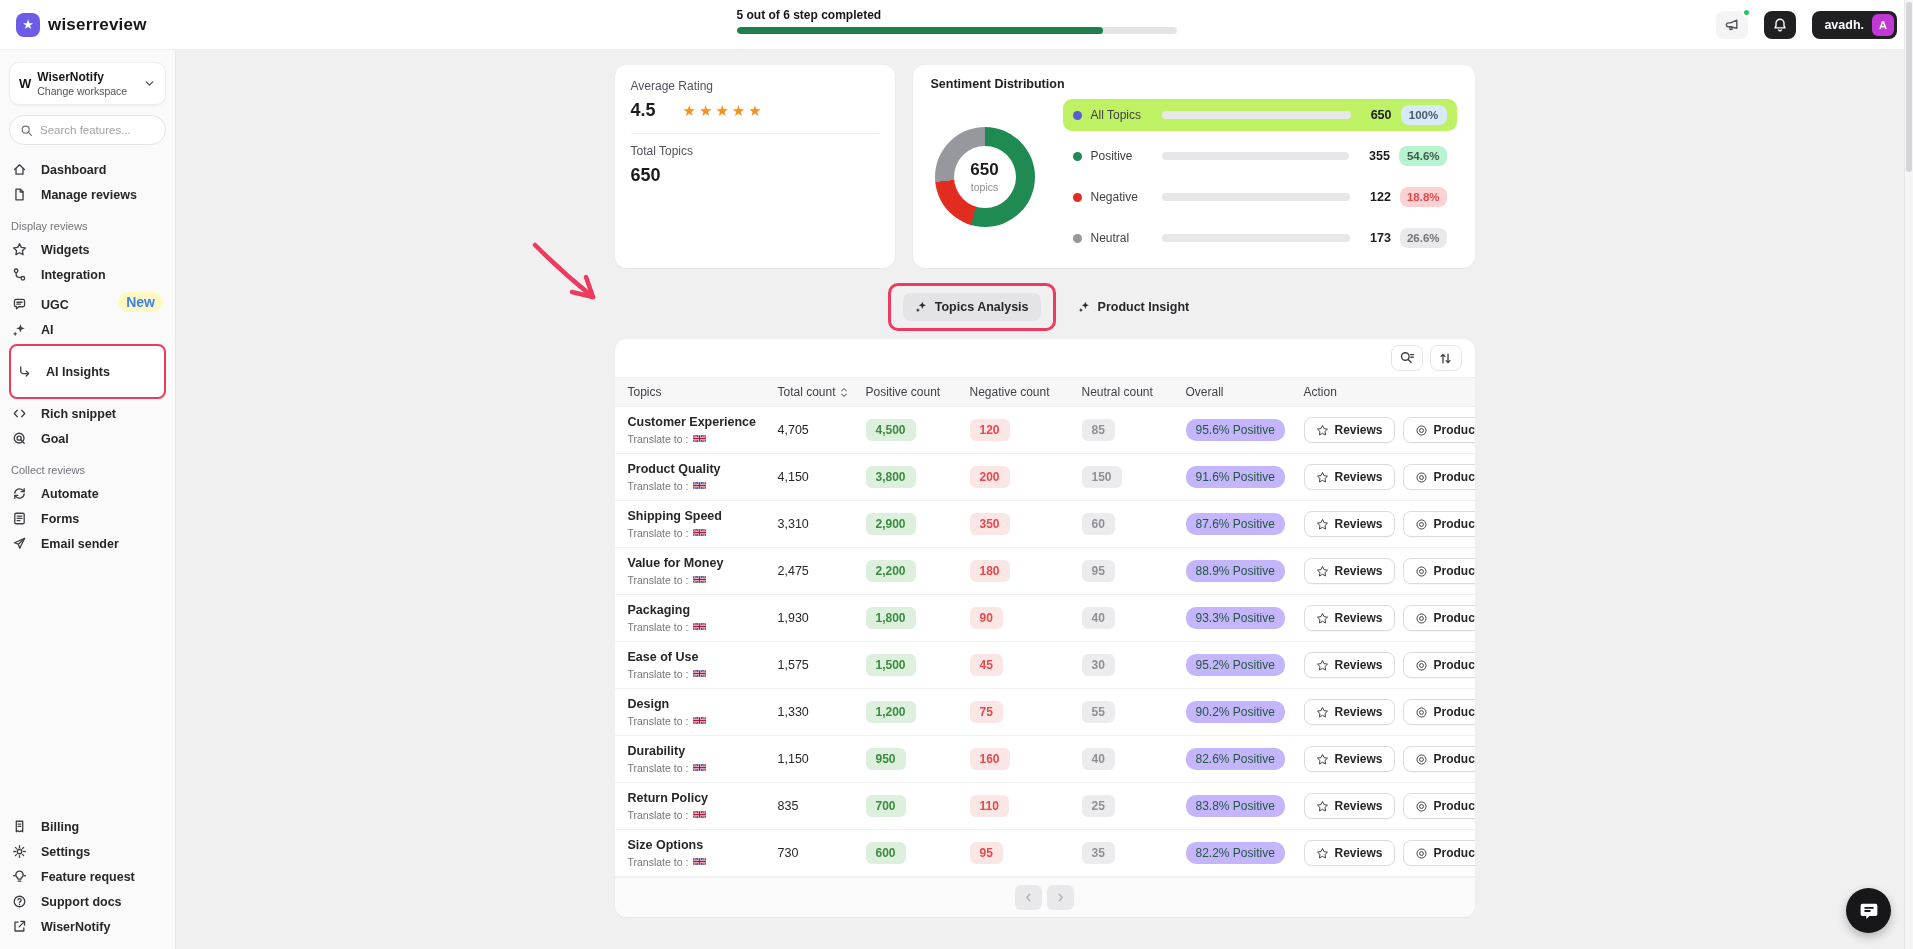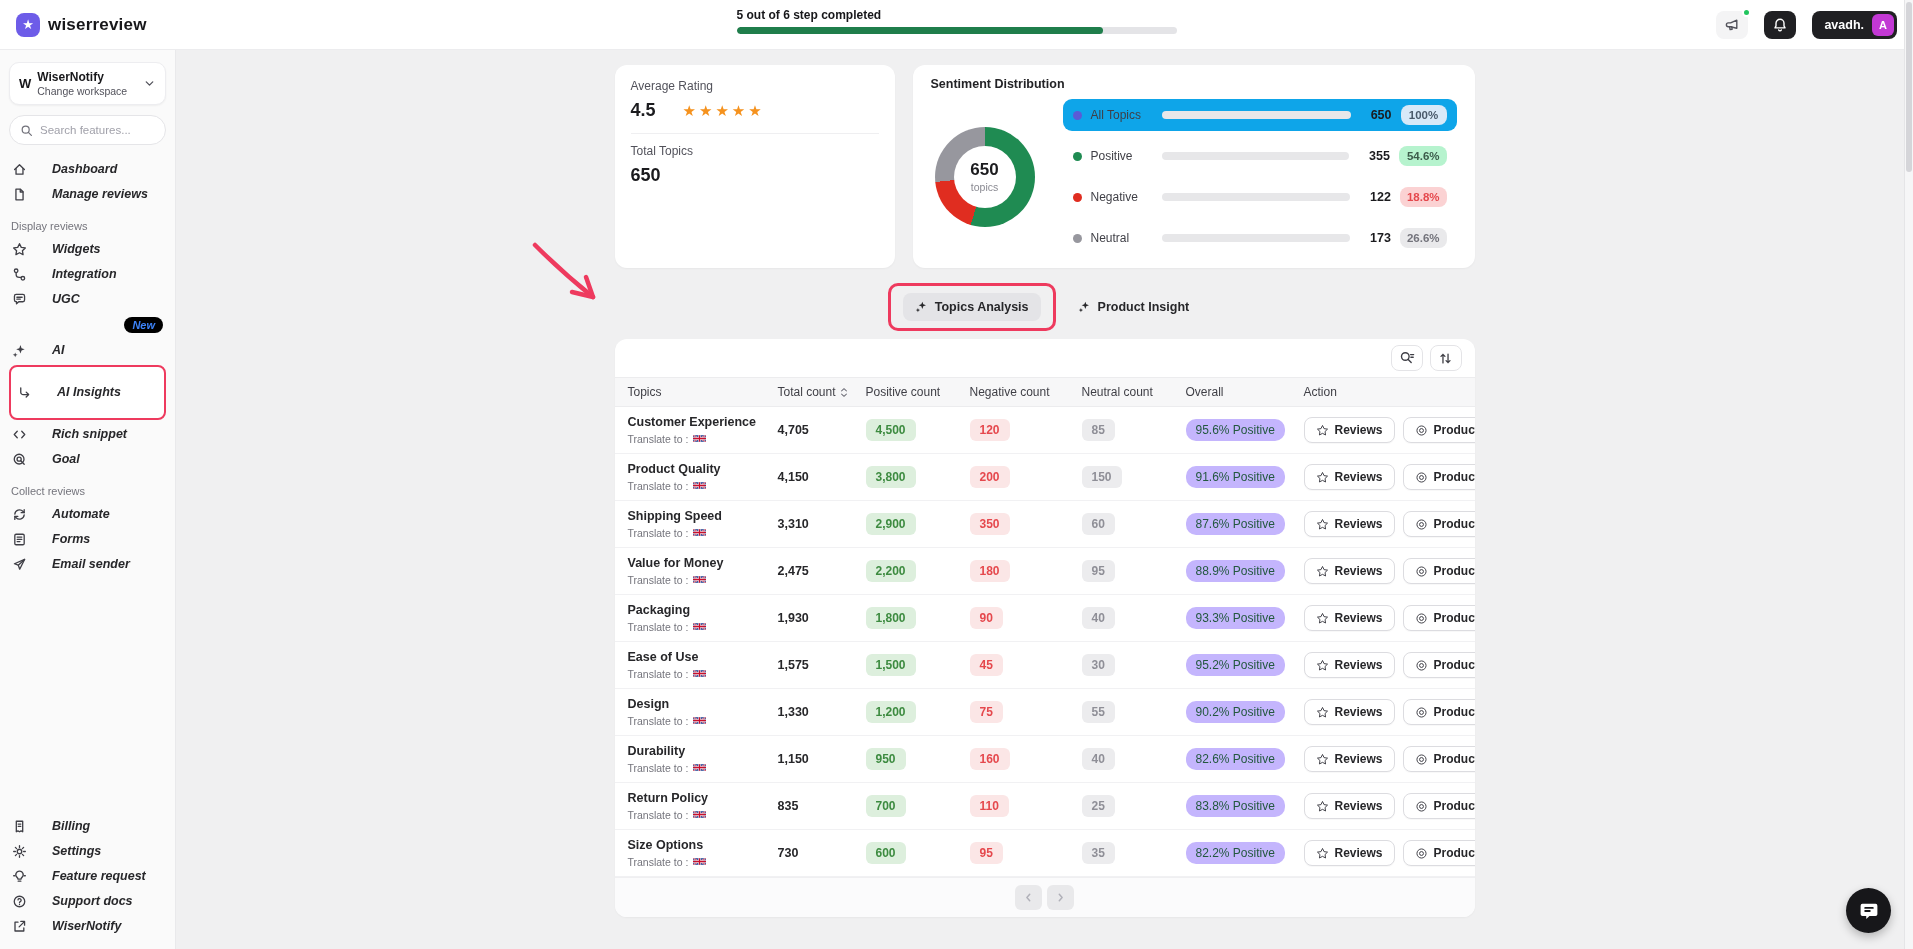--- a/index.html
+++ b/index.html
@@ -34,24 +34,24 @@
   .ws-texts { flex:1; min-width:0; }
   .ws-name { font-size:12px; font-weight:700; color:#17171a; }
   .ws-sub { font-size:10.5px; color:#52525b; margin-top:1px; }
   .ws-chevron { color:#52525b; }
   .search-box { margin-top:10px; height:30px; background:#fff; border:1px solid #e5e5e8; border-radius:999px; display:flex; align-items:center; gap:7px; padding:0 10px; }
   .search-box input { border:none; outline:none; width:100%; font-size:11.5px; color:#3f3f46; background:transparent; font-family:inherit; }
   .search-box input::placeholder { color:#a1a1aa; }
   .search-box svg { color:#71717a; flex-shrink:0; }
   .nav { margin-top:12px; display:flex; flex-direction:column; }
   .nav-section { font-size:11px; color:#74747c; margin:13px 2px 5px; }
-  .nav-item { display:flex; align-items:flex-start; gap:25px; padding:5px 3px; border-radius:6px; cursor:pointer; color:#27272a;font-style:italic; }
+  .nav-item { display:flex; align-items:flex-end; gap:14px; padding:5px 3px; border-radius:6px; cursor:pointer; color:#27272a; }
   .nav-item .nav-ic { width:15px; color:#3f3f46; display:flex; align-items:center; justify-content:center; flex-shrink:0; }
   .nav-label { font-size:12.5px; font-weight:600; white-space:nowrap; }
-  .nav-badge { margin-left:auto; background:#000000; color:#3c82f6; font-size:11px; font-weight:600; padding:2px 8px; border-radius:999px;margin-top:25px; }
+  .nav-badge { margin-left:auto; background:#fef9c3; color:#3c82f6; font-size:14px; font-weight:600; padding:2px 8px; border-radius:999px; }
   .nav-annot { border:2.5px solid #ee3a5e; border-radius:8px; background:#fff; margin:2px 0; padding:0 3px; }
   .nav-annot .nav-item { padding:18px 3px; }
   .nav-bottom { margin-top:auto; }
 
   
   .main { flex:1; overflow:hidden; padding-top:15px; position:relative; }
   .content { width:860px; margin:0 auto; position:relative; }
   .cards-row { display:flex; gap:18px; }
   .card { background:#fff; border-radius:12px; box-shadow:0 1px 2px rgba(0,0,0,.04); }
 
@@ -69,21 +69,21 @@
   .sentiment-card { flex:1; padding:12px 18px 14px; }
   .card-title { font-size:12.5px; font-weight:700; color:#232326; }
   .sentiment-body { display:flex; align-items:center; gap:28px; margin-top:8px; }
   .donut-wrap { width:100px; height:100px; position:relative; flex-shrink:0; margin-left:4px; }
   .donut { width:100%; height:100%; border-radius:50%; }
   .donut-hole { position:absolute; inset:19px; background:#fff; border-radius:50%; display:flex; flex-direction:column; align-items:center; justify-content:center; }
   .donut-value { font-size:17px; font-weight:700; color:#1b1b1e; }
   .donut-label { font-size:10.5px; color:#8a8a92; margin-top:1px; }
   .sent-rows { flex:1; display:flex; flex-direction:column; gap:9px; }
   .sent-row { display:flex; align-items:center; gap:9px; padding:6px 10px; border-radius:9px; }
-  .sent-row.highlight { background:#0ea5e9; }
+  .sent-row.highlight { background:#bef264; }
   .sent-bullet { width:9px; height:9px; border-radius:50%; flex-shrink:0; }
   .sent-label { width:62px; font-size:12px; color:#3f3f46; flex-shrink:0; }
   .sent-track { flex:1; height:8px; border-radius:999px; background:#e7e7e9; overflow:hidden; }
   .sent-fill { height:100%; border-radius:999px; }
   .sent-value { width:32px; text-align:right; font-size:12.5px; font-weight:700; color:#1b1b1e; flex-shrink:0; }
   .sent-badge { min-width:46px; text-align:center; font-size:11.5px; font-weight:600; padding:4px 7px; border-radius:8px; flex-shrink:0; }
   .badge-all { background:#d8e9f8; color:#4a5a6b; }
   .badge-pos { background:#b6f3ce; color:#3d5c4b;padding-left:8px; }
   .badge-neg { background:#fbd2d3; color:#e5484d; }
   .badge-neu { background:#e9e9eb; color:#73737b; }
@@ -99,21 +99,21 @@
   .table-card { margin-top:7px; overflow:hidden; }
   .table-toolbar { height:38px; display:flex; align-items:center; justify-content:flex-end; gap:7px; padding:0 13px; }
   .tool-btn { width:32px; height:26px; background:#fff; border:1px solid #e4e4e7; border-radius:8px; display:flex; align-items:center; justify-content:center; color:#3f3f46; cursor:pointer; }
   .tgrid { display:grid; grid-template-columns:150px 88px 104px 112px 104px 118px 1fr; align-items:center; padding:0 13px; }
   .thead { background:#f7f7f8; border-top:1px solid #ececee; border-bottom:1px solid #ececee; height:30px; }
   .th { font-size:12px; color:#3f3f46; display:flex; align-items:center; gap:4px; }
   .th svg { color:#71717a; }
   .trow { height:47px; border-bottom:1px solid #f1f1f3; }
   .topic-title { font-size:12.5px; font-weight:700; color:#27272a; line-height:1.25; }
   .topic-sub { display:flex; align-items:center; gap:5px; font-size:10.5px; color:#74747c; margin-top:2px; }
-  .cell-total { font-size:12.5px; font-weight:700; color:#27272a; }
+  .cell-total { font-size:12.5px; font-weight:400; color:#27272a; }
   .pill { display:inline-block; font-size:12px; font-weight:600; padding:4px 10px; border-radius:6px; }
   .pill-pos { background:#ddefdd; color:#3d8b40; }
   .pill-neg { background:#fbe6e6; color:#e5484d; }
   .pill-neu { background:#ececee; color:#8f8f97; }
   .pill-overall { background:#c4b5fd; color:#23583f; border-radius:10px; font-weight:400; }
   .cell-actions { display:flex; gap:8px; }
   .act-btn { display:inline-flex; align-items:center; gap:6px; background:#fff; border:1px solid #dcdce0; border-radius:8px; padding:5px 11px; font-family:inherit; font-size:12px; font-weight:600; color:#27272a; cursor:pointer; box-shadow:0 1px 1px rgba(0,0,0,.03); }
   .act-btn svg { color:#3f3f46; }
   .table-footer { height:40px; background:#fbfbfc; border-top:1px solid #efeff1; display:flex; align-items:center; justify-content:center; gap:5px; }
   .page-btn { width:27px; height:25px; border:none; border-radius:6px; background:#e9e9eb; color:#b0b0b8; display:flex; align-items:center; justify-content:center; cursor:pointer; }

